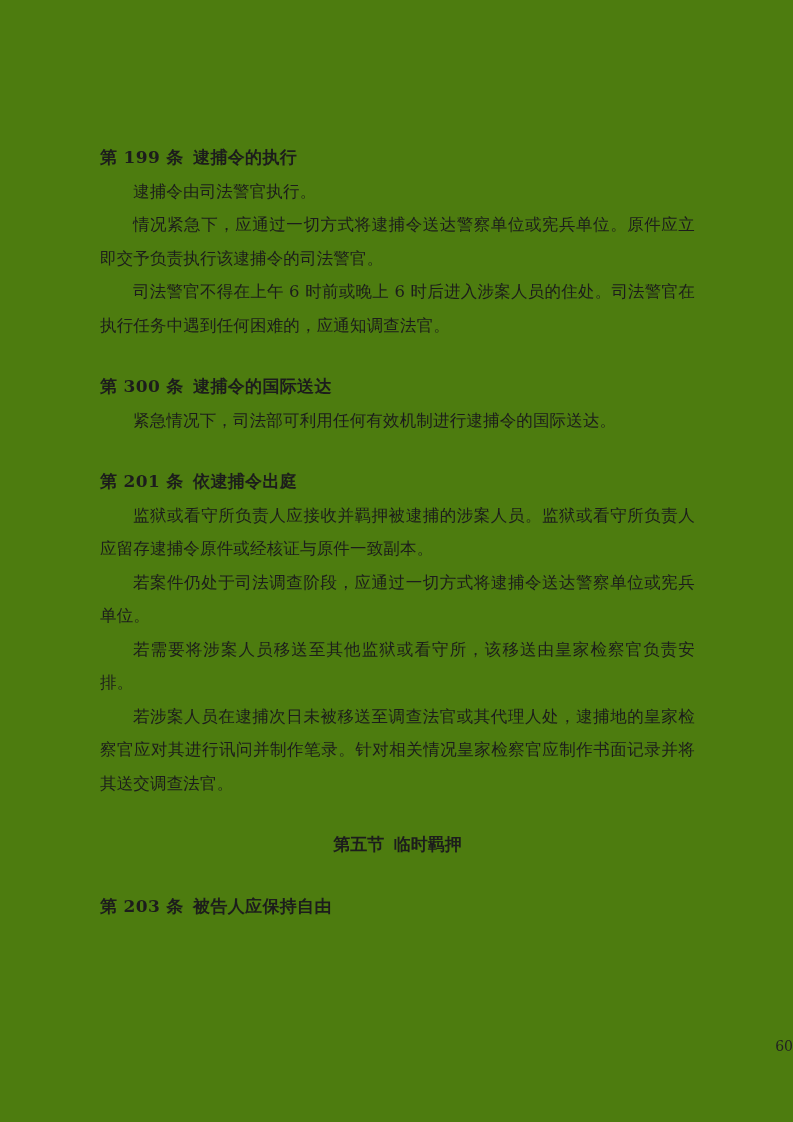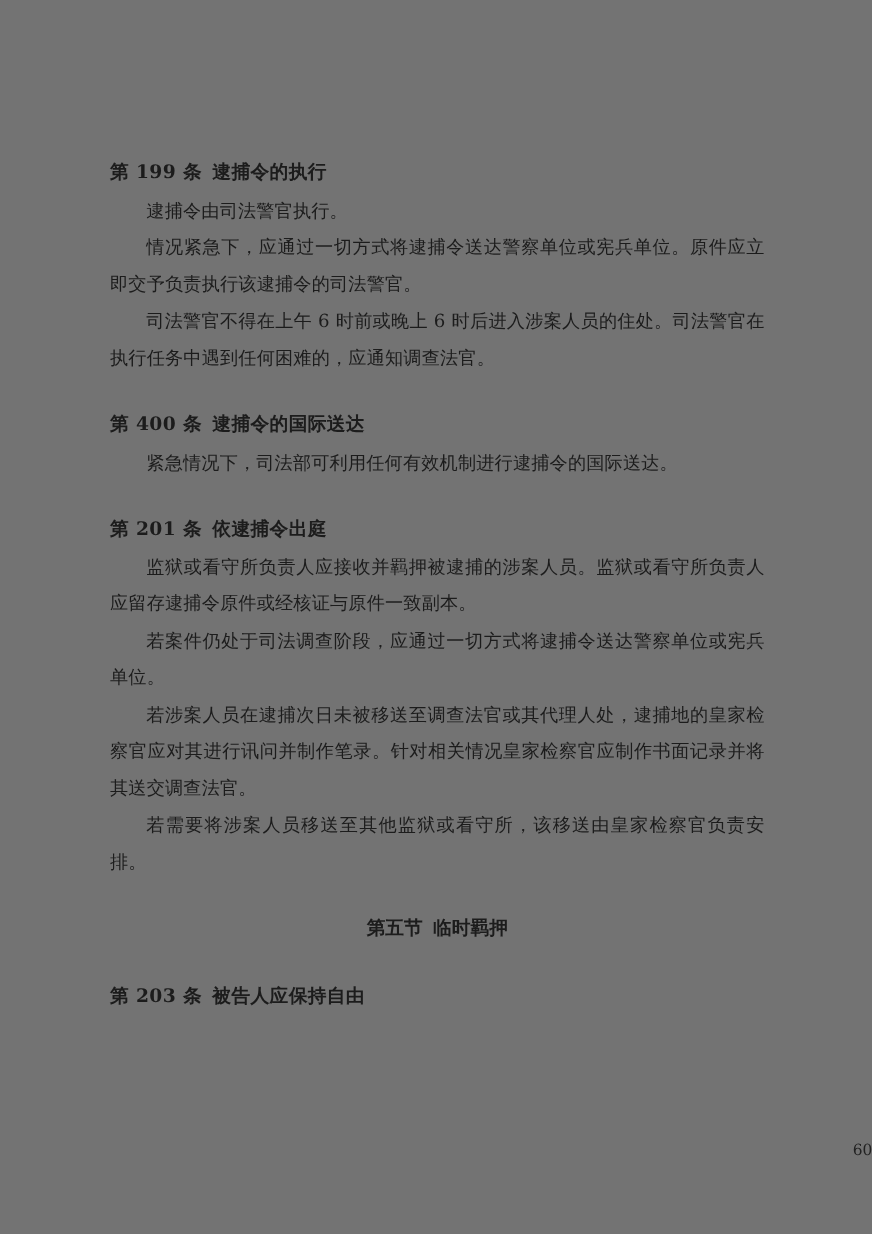--- a/index.html
+++ b/index.html
@@ -2,21 +2,21 @@
 <html lang="zh"><head>
 <meta charset="utf-8">
 <style>
   * { margin: 0; padding: 0; box-sizing: border-box; }
   html, body { background: #e8e8e8; }
   .page {
     position: relative;
     width: 793px;
     height: 1122px;
     margin: 0 auto;
-    background: #737373;
+    background: #4d7c0f;
     color: #1c1c1c;
     font-family: "DejaVu Serif", "Liberation Serif", serif;
     overflow: hidden;
   }
   .content {
     position: absolute;
     top: 141px;
     left: 100px;
     width: 595px;
   }
@@ -63,30 +63,30 @@
   <div class="content">
 
     <div class="article">
       <h2 class="article-heading"><span>第 199 条</span><span class="title-part">逮捕令的执行</span></h2>
       <p class="para">逮捕令由司法警官执行。</p>
       <p class="para">情况紧急下，应通过一切方式将逮捕令送达警察单位或宪兵单位。原件应立即交予负责执行该逮捕令的司法警官。</p>
       <p class="para">司法警官不得在上午 6 时前或晚上 6 时后进入涉案人员的住处。司法警官在执行任务中遇到任何困难的，应通知调查法官。</p>
     </div>
 
     <div class="article">
-      <h2 class="article-heading"><span>第 400 条</span><span class="title-part">逮捕令的国际送达</span></h2>
+      <h2 class="article-heading"><span>第 300 条</span><span class="title-part">逮捕令的国际送达</span></h2>
       <p class="para">紧急情况下，司法部可利用任何有效机制进行逮捕令的国际送达。</p>
     </div>
 
     <div class="article">
       <h2 class="article-heading"><span>第 201 条</span><span class="title-part">依逮捕令出庭</span></h2>
       <p class="para">监狱或看守所负责人应接收并羁押被逮捕的涉案人员。监狱或看守所负责人应留存逮捕令原件或经核证与原件一致副本。</p>
       <p class="para">若案件仍处于司法调查阶段，应通过一切方式将逮捕令送达警察单位或宪兵单位。</p>
+      <p class="para">若需要将涉案人员移送至其他监狱或看守所，该移送由皇家检察官负责安排。</p>
       <p class="para">若涉案人员在逮捕次日未被移送至调查法官或其代理人处，逮捕地的皇家检察官应对其进行讯问并制作笔录。针对相关情况皇家检察官应制作书面记录并将其送交调查法官。</p>
-      <p class="para">若需要将涉案人员移送至其他监狱或看守所，该移送由皇家检察官负责安排。</p>
     </div>
 
 
     <div class="section-heading"><span>第五节</span><span class="title-part">临时羁押</span></div>
 
     <div class="article">
       <h2 class="article-heading"><span>第 203 条</span><span class="title-part">被告人应保持自由</span></h2>
     </div>
 
   </div>

